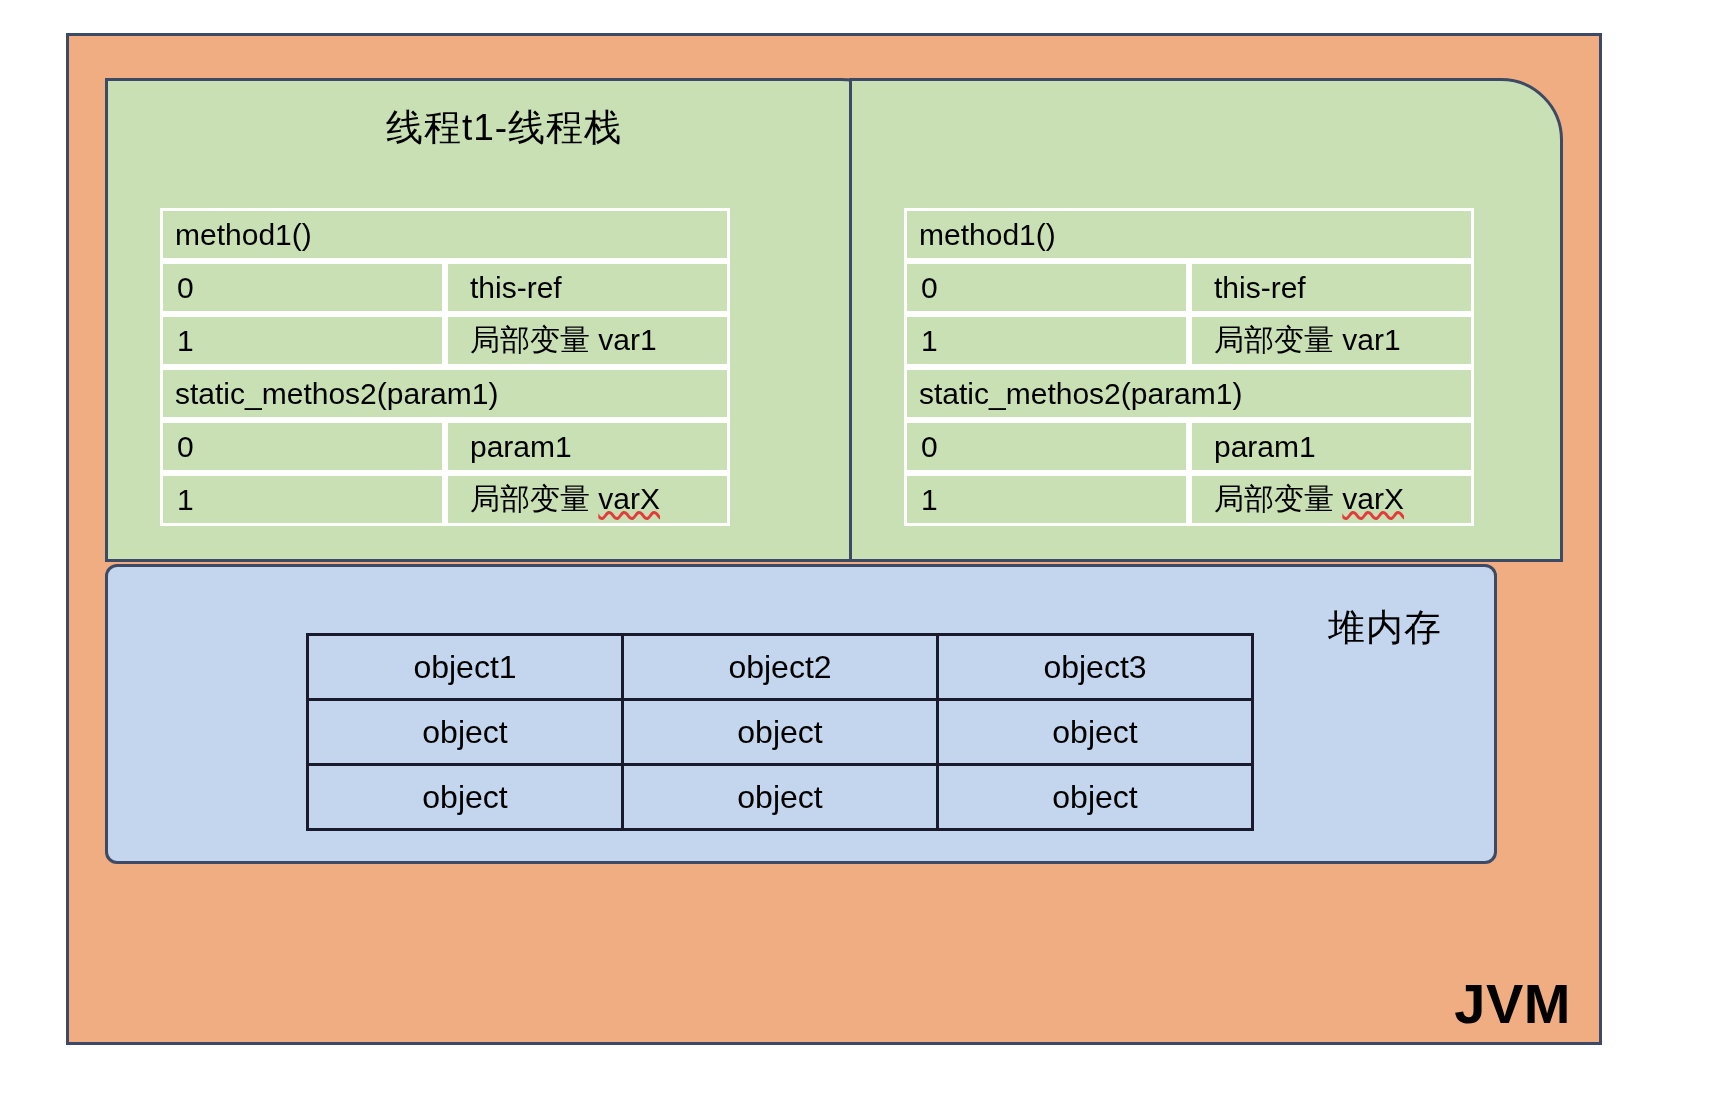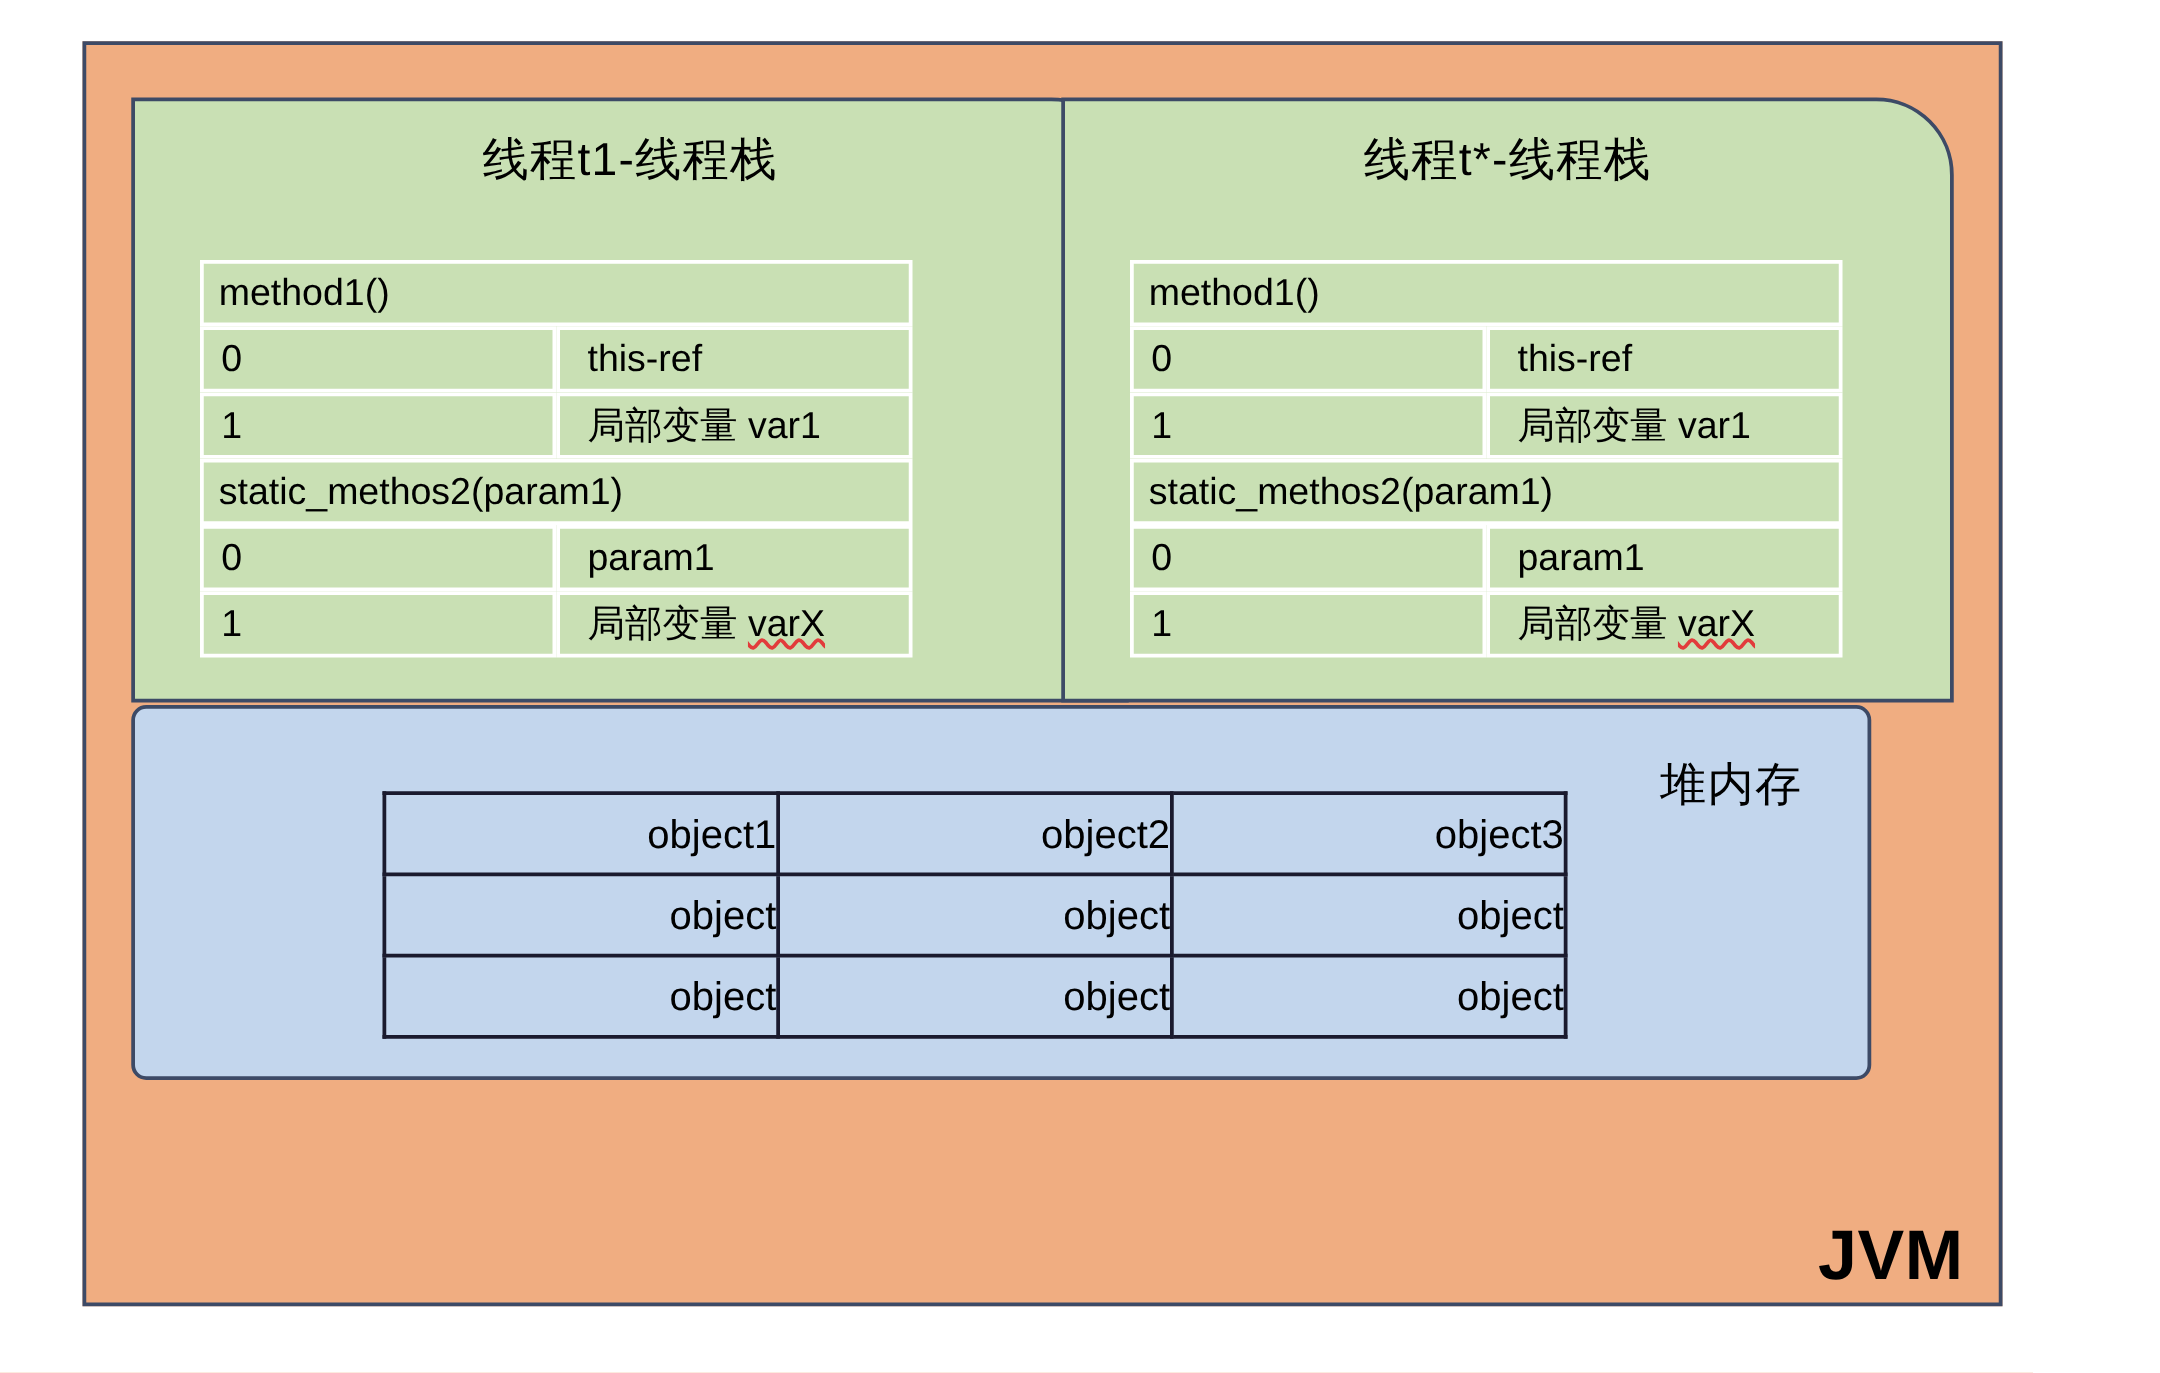--- a/index.html
+++ b/index.html
@@ -133,21 +133,21 @@
     left: 198px;
     top: 66px;
     width: 948px;
     border-collapse: collapse;
     table-layout: fixed;
   }
   #heap-table td {
     background: #C3D6ED;
     border: 3px solid #1A1A2E;
     height: 62px;
-    text-align: right;
+    text-align: center;
     vertical-align: middle;
     font-size: 32px;
     color: #000000;
     padding: 0;
   }
 </style>
 </head>
 <body>
 
 <div id="jvm-box">
@@ -176,21 +176,20 @@
         </tr>
         <tr>
           <td class="slot-index">1</td>
           <td class="slot-value"><span>局部变量 </span><span class="misspelled">varX</span></td>
         </tr>
       </tbody>
     </table>
   </div>
 
   <div class="thread-panel" id="thread-panel-1">
-    <div class="thread-title">线程t*-线程栈</div>
     <table class="frame-table">
       <tbody>
         <tr>
           <td class="method-cell" colspan="2">method1()</td>
         </tr>
         <tr>
           <td class="slot-index">0</td>
           <td class="slot-value">this-ref</td>
         </tr>
         <tr>

